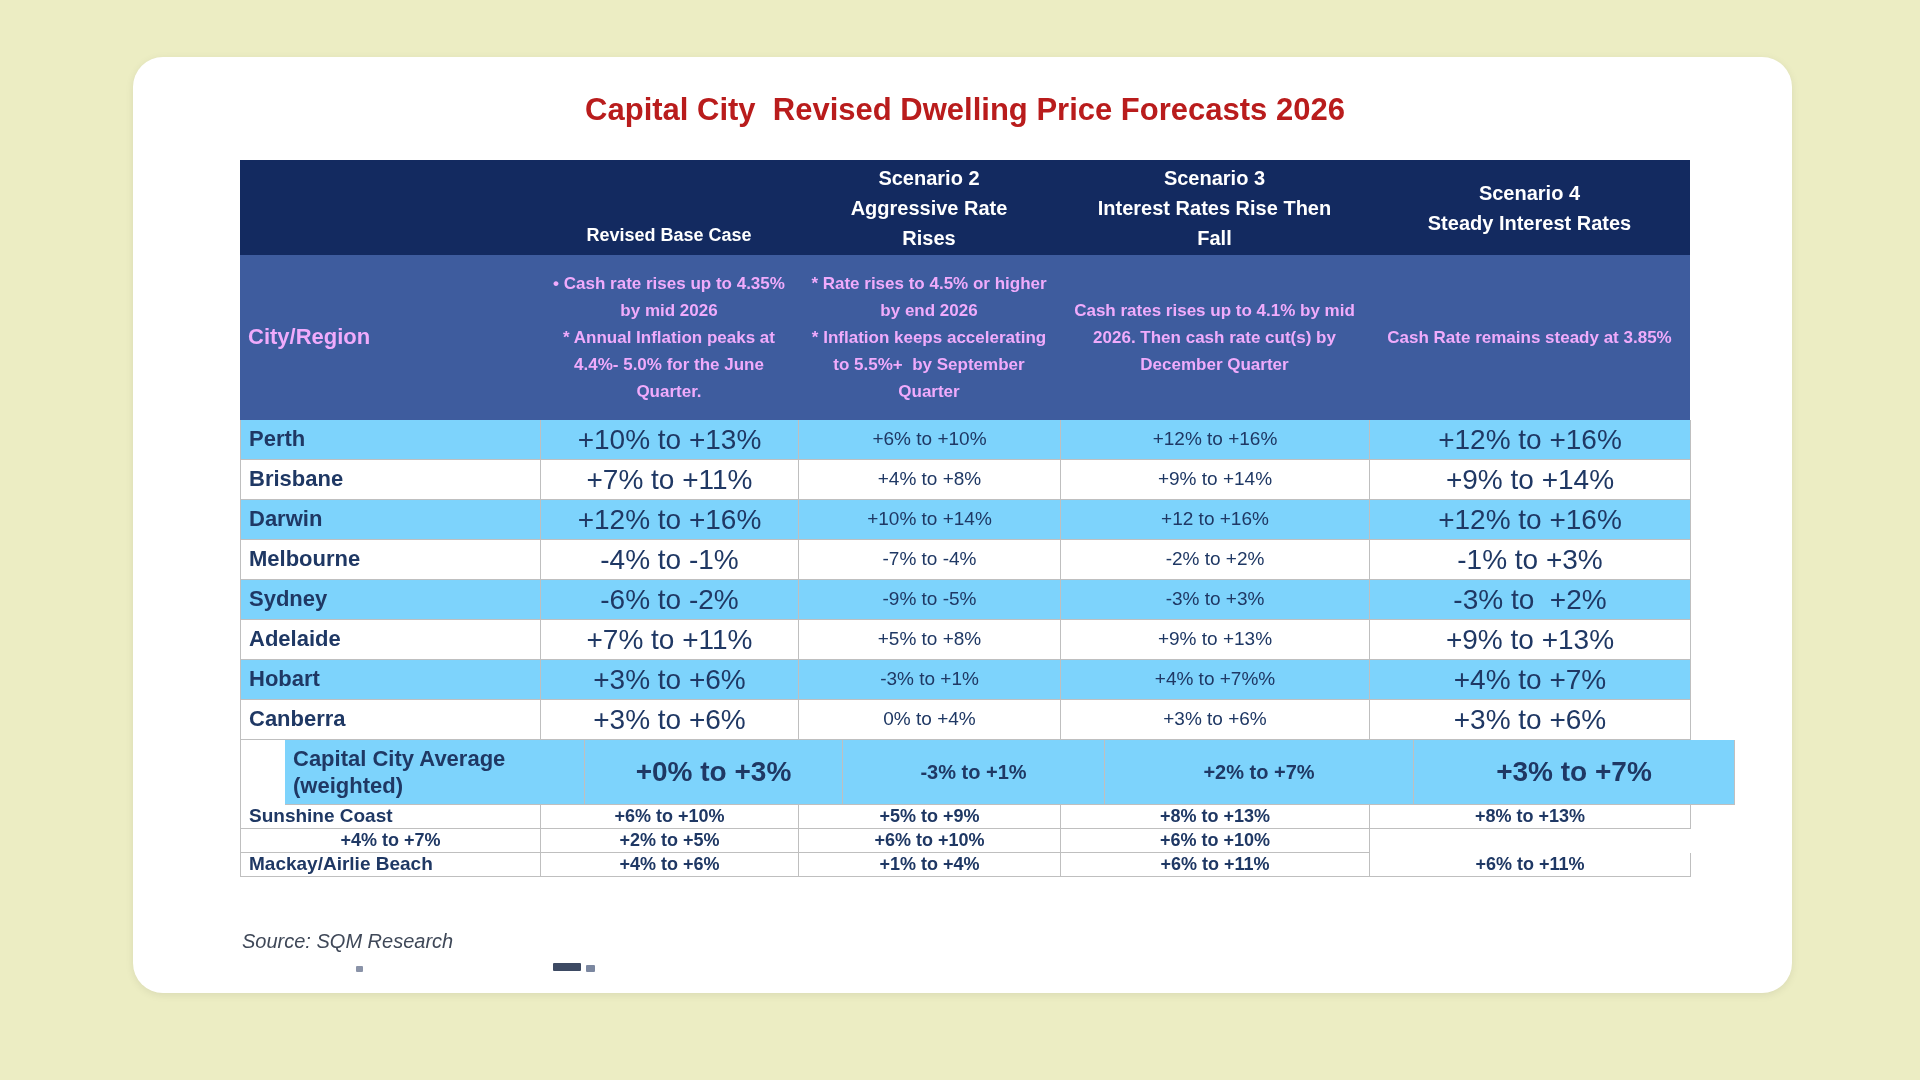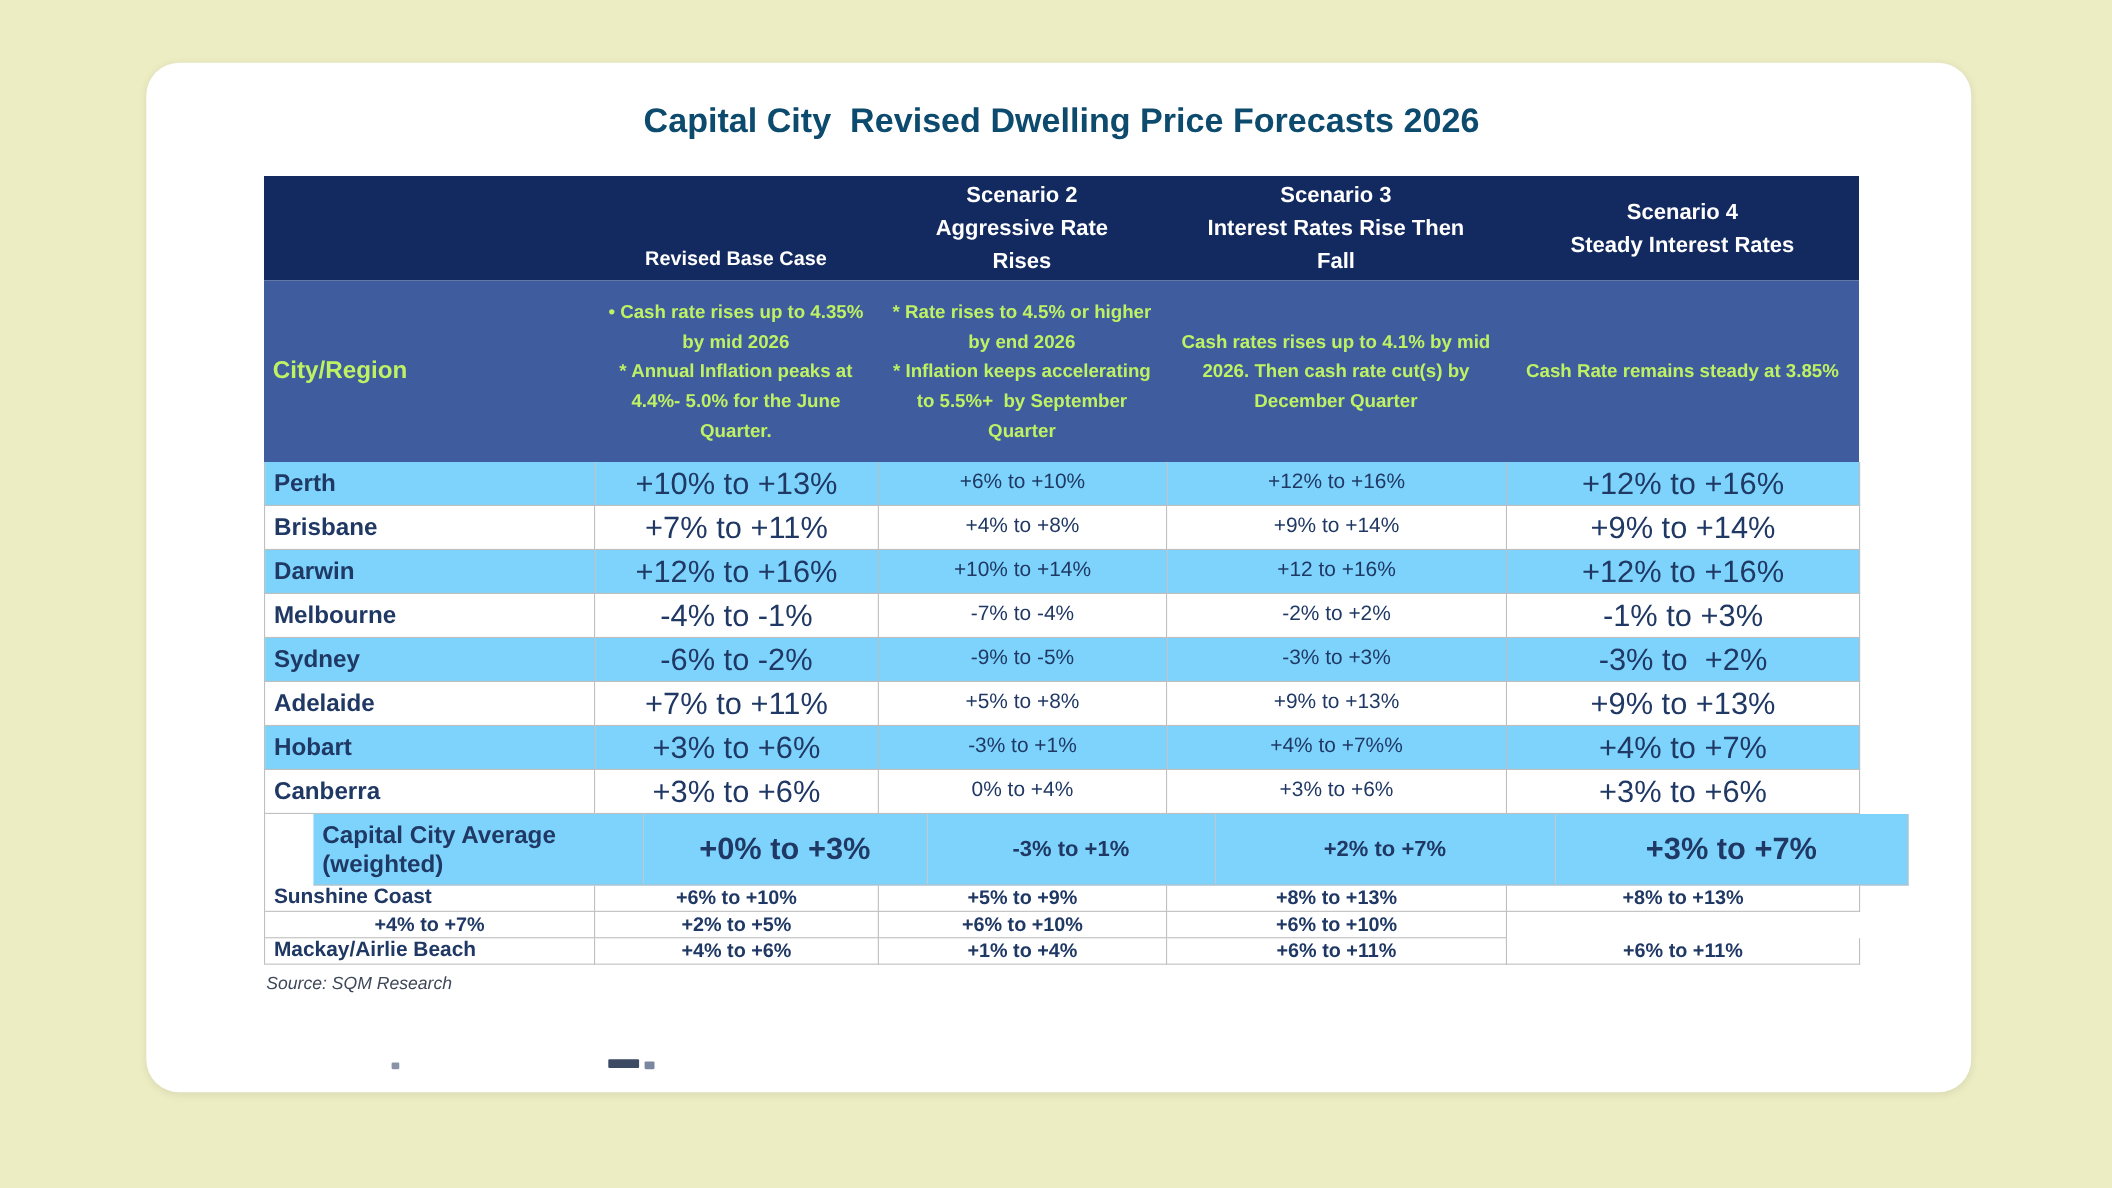--- a/index.html
+++ b/index.html
@@ -12,57 +12,57 @@
   }
   .card {
     position:absolute; left:133px; top:57px;
     width:1659px; height:936px;
     background:#FFFFFF; border-radius:30px;
     box-shadow:0 2px 8px rgba(0,0,0,0.08);
   }
   .title {
     position:absolute; left:240px; top:92px; width:1450px;
     text-align:center; font-size:31px; font-weight:700;
-    color:#0c4a6e; white-space:pre;
+    color:#b91c1c; white-space:pre;
   }
   .table-wrap { position:absolute; left:240px; top:160px; width:1450px; }
   .trow { display:grid; grid-template-columns:300px 258px 262px 309px 321px; }
   .cell {
     display:flex; align-items:center; justify-content:center;
     text-align:center; white-space:pre-wrap; box-sizing:border-box;
     color:#1F3864; line-height:1.2;
   }
   
   .hrow1 { background:#132A60; height:95px; }
   .hrow1 .cell { color:#FFFFFF; font-weight:700; font-size:20px; line-height:1.5; }
   .hrow1 .c2 { align-items:flex-end; padding-bottom:6px; font-size:18px; }
   
   .hrow2 { background:#3E5C9E; height:165px; }
-  .hrow2 .cell { color:#bef264; font-weight:700; font-size:17px; line-height:1.6; padding:0 6px; }
+  .hrow2 .cell { color:#f0abfc; font-weight:700; font-size:17px; line-height:1.6; padding:0 6px; }
   .hrow2 .c1 { justify-content:flex-start; text-align:left; font-size:22px; padding-left:8px; line-height:1.2; }
   
   .data-rows { border-left:1px solid #BFBFBF; }
   .data-rows .cell { border-right:1px solid #BFBFBF; border-bottom:1px solid #BFBFBF; }
   .city-row { height:40px; }
   .avg-row { height:65px;padding-left:44px; }
   .regional-row { height:24px; }
   .shade .cell { background:#7dd3fc; }
   .c1 { justify-content:flex-start; text-align:left; padding-left:8px; font-weight:700; font-size:22px; }
   .city-row .c2, .city-row .c5 { font-size:28px; font-weight:400; }
   .city-row .c3, .city-row .c4 { font-size:19px; font-weight:400; }
   .avg-row .cell { font-weight:700; }
   .avg-row .c1 { font-size:22px; line-height:1.25; }
   .avg-row .c2, .avg-row .c5 { font-size:28px; }
   .avg-row .c3, .avg-row .c4 { font-size:20px; }
   .regional-row .cell { font-weight:700; }
   .regional-row .c1 { font-size:19px; }
   .regional-row .c2, .regional-row .c3, .regional-row .c4, .regional-row .c5 { font-size:18px; }
   .source {
-    position:absolute; left:242px; top:886px;
-    font-style:italic; font-size:16px; color:#3F4858;
+    position:absolute; left:242px; top:930px;
+    font-style:italic; font-size:20px; color:#3F4858;
   }
   .frag { position:absolute; border-radius:1px; }
   .frag1 { left:356px; top:966px; width:7px;  height:6px; background:#8A93A8; }
   .frag2 { left:553px; top:963px; width:28px; height:8px; background:#3D4A63; }
   .frag3 { left:586px; top:965px; width:9px;  height:7px; background:#7B87A0; }
 </style>
 </head>
 <body>
 
 <div class="card"></div>

